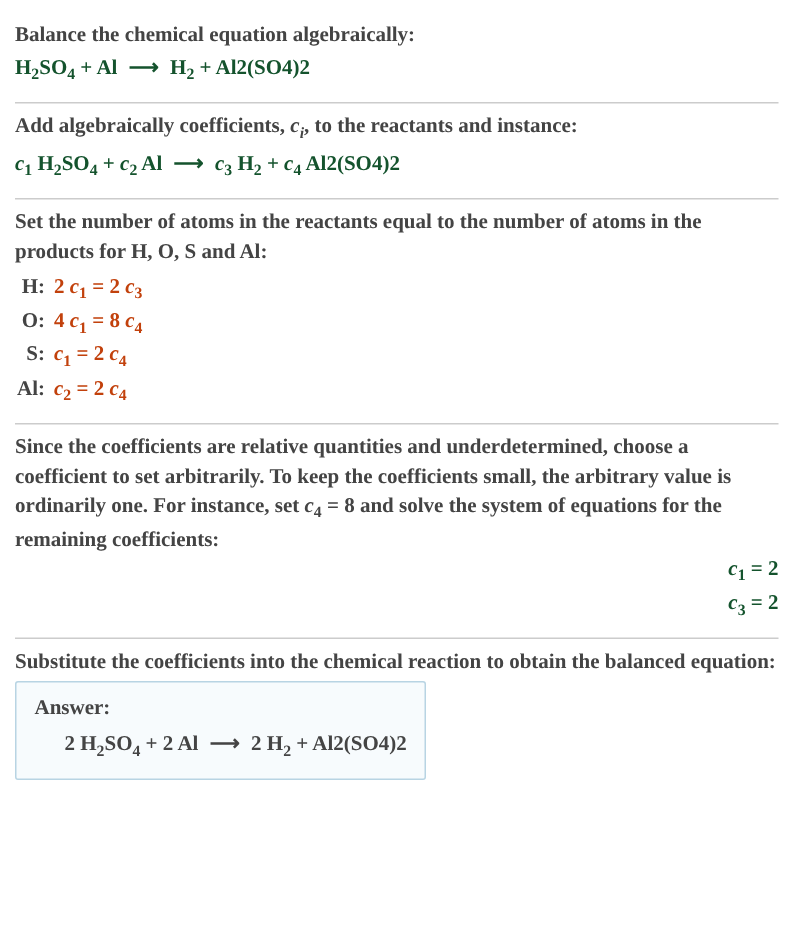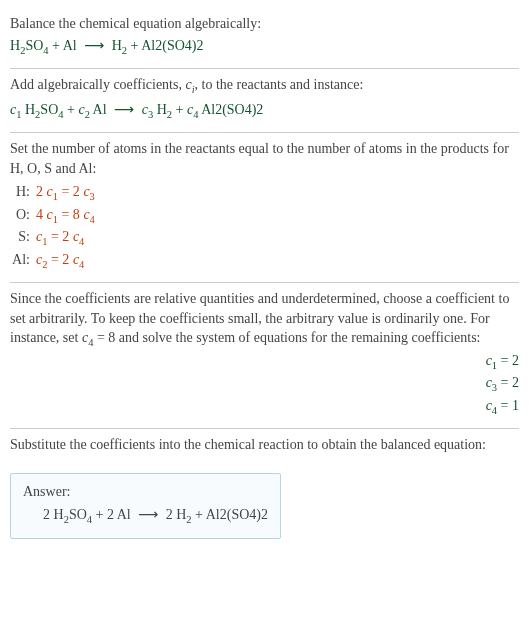--- a/index.html
+++ b/index.html
@@ -12,20 +12,21 @@
       background: #ffffff;
       color: #333333;
       width: 529px;
       padding: 8px 10px;
       font-size: 14px;
       line-height: 1.4;
     }
     .section {
       padding: 6px 0 10px 0;
       border-bottom: 1px solid #cccccc;
+      font-weight: bold;
     }
     .section:last-of-type {
       border-bottom: none;
     }
     .text-line {
       color: #444444;
     }
     .chem-line {
       color: #14532d;
       margin-top: 2px;
@@ -53,21 +54,21 @@
     .coef-line {
       color: #14532d;
       text-align: right;
     }
     .answer-box {
       display: inline-block;
       border: 1px solid #b8d4e3;
       background: #f7fbfd;
       padding: 8px 12px 10px 12px;
       border-radius: 2px;
-      margin-top: 18px;
+      margin-top: 2px;
     }
     .answer-label {
       color: #444444;
       margin-bottom: 4px;
     }
     .answer-eq {
       color: #444444;
       padding-left: 20px;
     }
     .arrow {
@@ -117,21 +118,20 @@
     </div>
   </div>
 </div>
 
 <div class="section">
   <div class="text-line">
     <span>Since the coefficients are relative quantities and underdetermined, choose a coefficient to set arbitrarily. To keep the coefficients small, the arbitrary value is ordinarily one. For instance, set </span><span class="ital">c</span><span class="sub">4</span><span> = 8 and solve the system of equations for the remaining coefficients:</span>
   </div>
   <div class="coef-line"><span class="ital">c</span><span class="sub">1</span><span> = 2</span></div>
   <div class="coef-line"><span class="ital">c</span><span class="sub">3</span><span> = 2</span></div>
-  <div class="coef-line"><span class="ital">c</span><span class="sub">4</span><span> = 1</span></div>
 </div>
 
 <div class="section">
   <div class="text-line">Substitute the coefficients into the chemical reaction to obtain the balanced equation:</div>
   <div class="answer-box">
     <div class="answer-label">Answer:</div>
     <div class="answer-eq">
       <span>2 H</span><span class="sub">2</span><span>SO</span><span class="sub">4</span><span> + 2 Al </span><span class="arrow">⟶</span><span> 2 H</span><span class="sub">2</span><span> + Al2(SO4)2</span>
     </div>
   </div>

